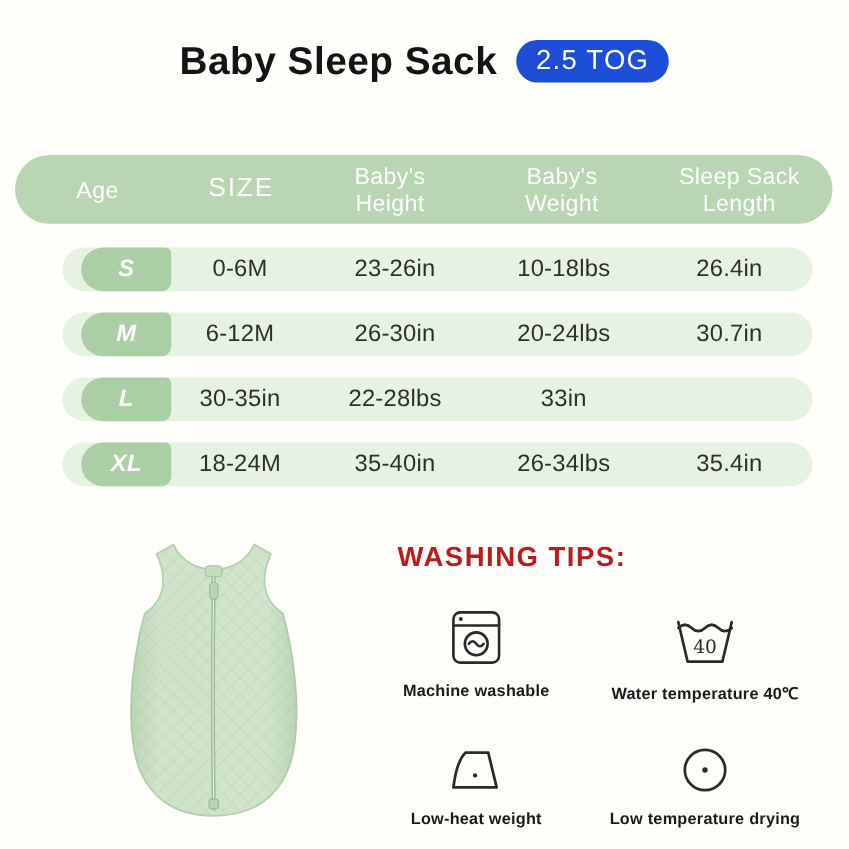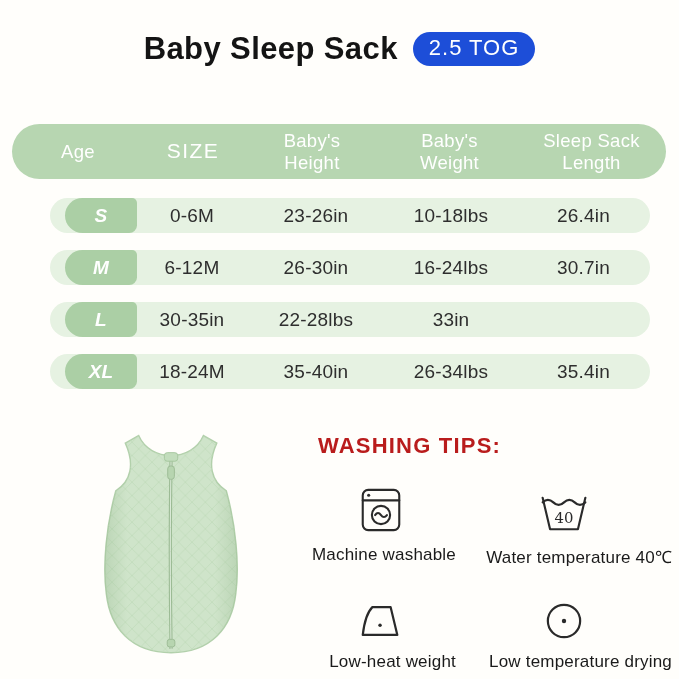--- a/index.html
+++ b/index.html
@@ -31,23 +31,23 @@
   .trow.first{margin-top:19px;}
   .td{text-align:center;font-size:19px;color:#2e2e2e;letter-spacing:.2px;}
   .size-pill{margin-left:15px;width:72px;height:35px;border-radius:18px 5px 8px 18px;background:#abcfa5;
     color:#ffffff;font-style:italic;font-weight:600;font-size:19px;display:flex;align-items:center;justify-content:center;}
 
   
   .sack{position:absolute;left:72px;top:421px;width:200px;height:250px;}
   .washing{position:absolute;left:306px;top:433px;width:366px;}
   .washing-heading{margin:0 0 0 12px;font-size:22px;font-weight:600;color:#b91c1c;letter-spacing:1.2px;}
   .tips-grid{display:grid;grid-template-columns:150px 216px;row-gap:20px;margin-top:22px;}
-  .tip{text-align:right;}
+  .tip{text-align:center;}
   .icon-box{height:52px;display:flex;align-items:flex-end;justify-content:center;margin-bottom:12px;}
-  .tip-label{font-size:17px;font-weight:400;color:#1a1a1a;letter-spacing:.2px;}
+  .tip-label{font-size:13px;font-weight:700;color:#1a1a1a;letter-spacing:.2px;}
   .care-icon{stroke:#2a2a2a;fill:none;stroke-width:2.3;stroke-linecap:round;stroke-linejoin:round;}
 </style>
 </head>
 <body>
 
 <div class="page">
 
   <header class="title-row">
     <h1 class="page-title">Baby Sleep Sack</h1>
     <span class="tog-badge">2.5 TOG</span>
@@ -75,21 +75,21 @@
       <div class="td">10-18lbs</div>
       <div class="td">26.4in</div>
     </div>
 
     <div class="trow">
       <div class="td">
           <span class="size-pill">M</span>
         </div>
       <div class="td">6-12M</div>
       <div class="td">26-30in</div>
-      <div class="td">16-24lbs</div>
+      <div class="td">20-24lbs</div>
       <div class="td">30.7in</div>
     </div>
 
     <div class="trow">
       <div class="td">
           <span class="size-pill">L</span>
         </div>
       <div class="td">30-35in</div>
       <div class="td">22-28lbs</div>
       <div class="td">33in</div>

